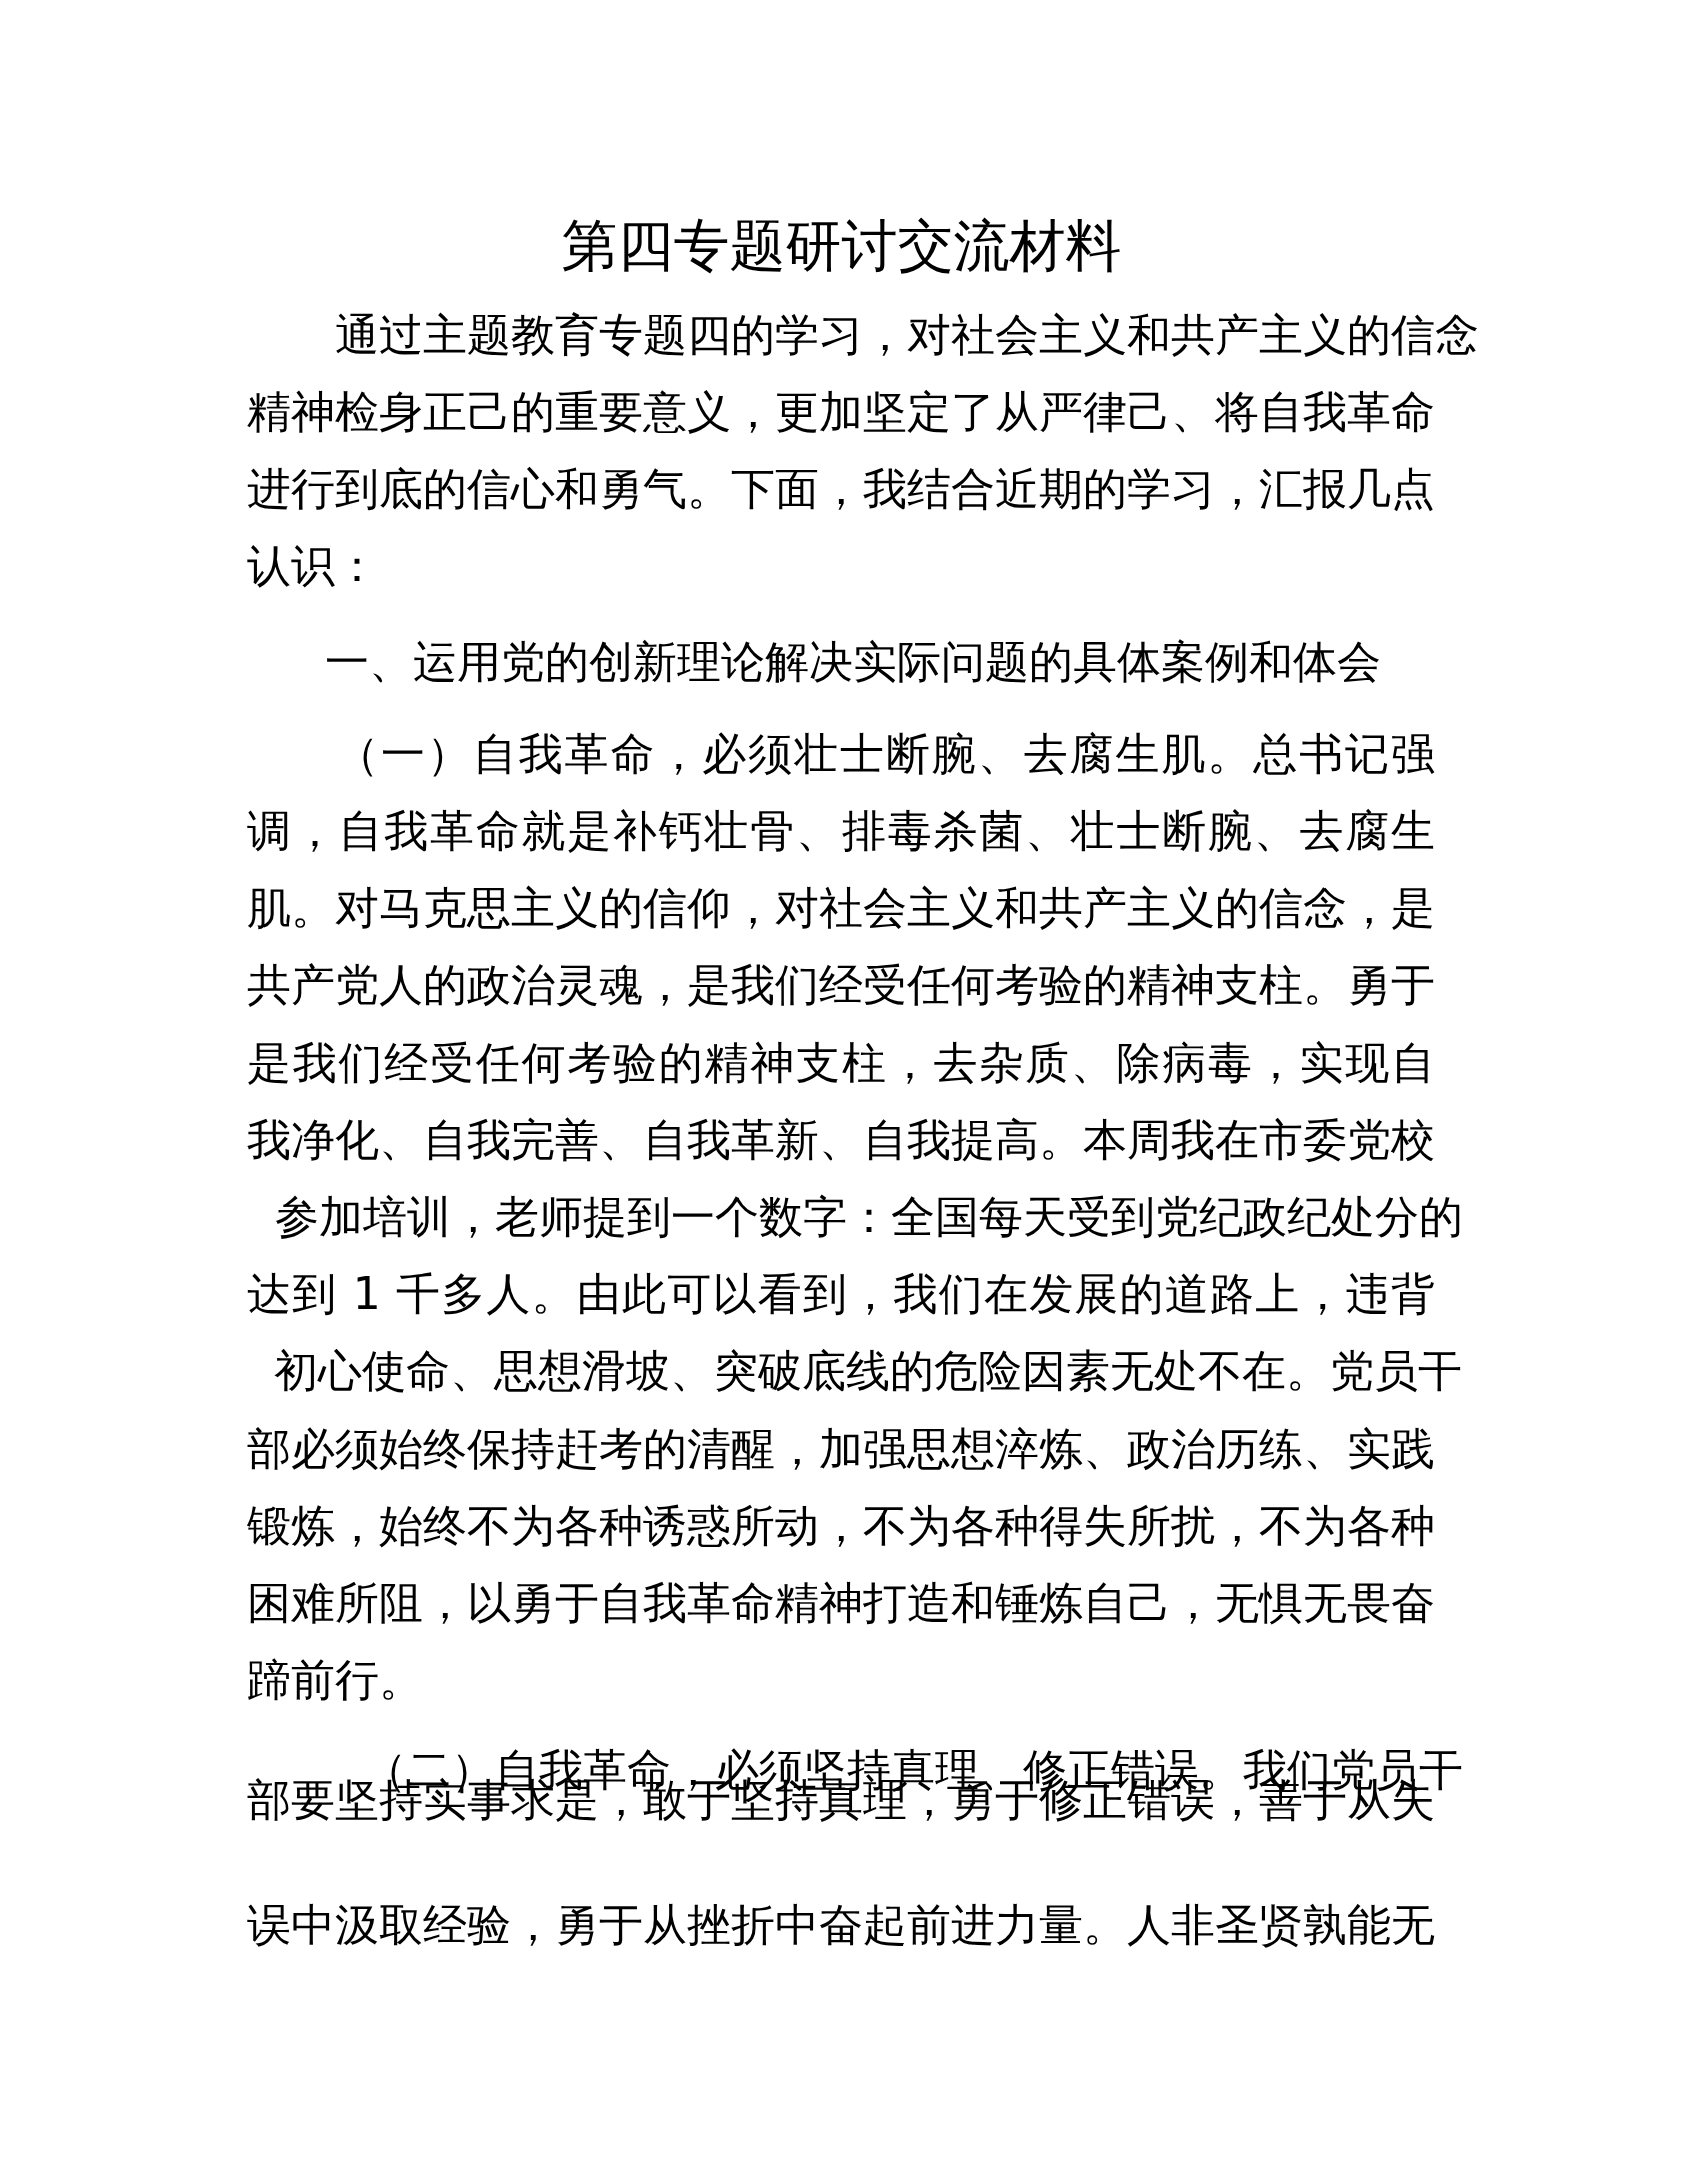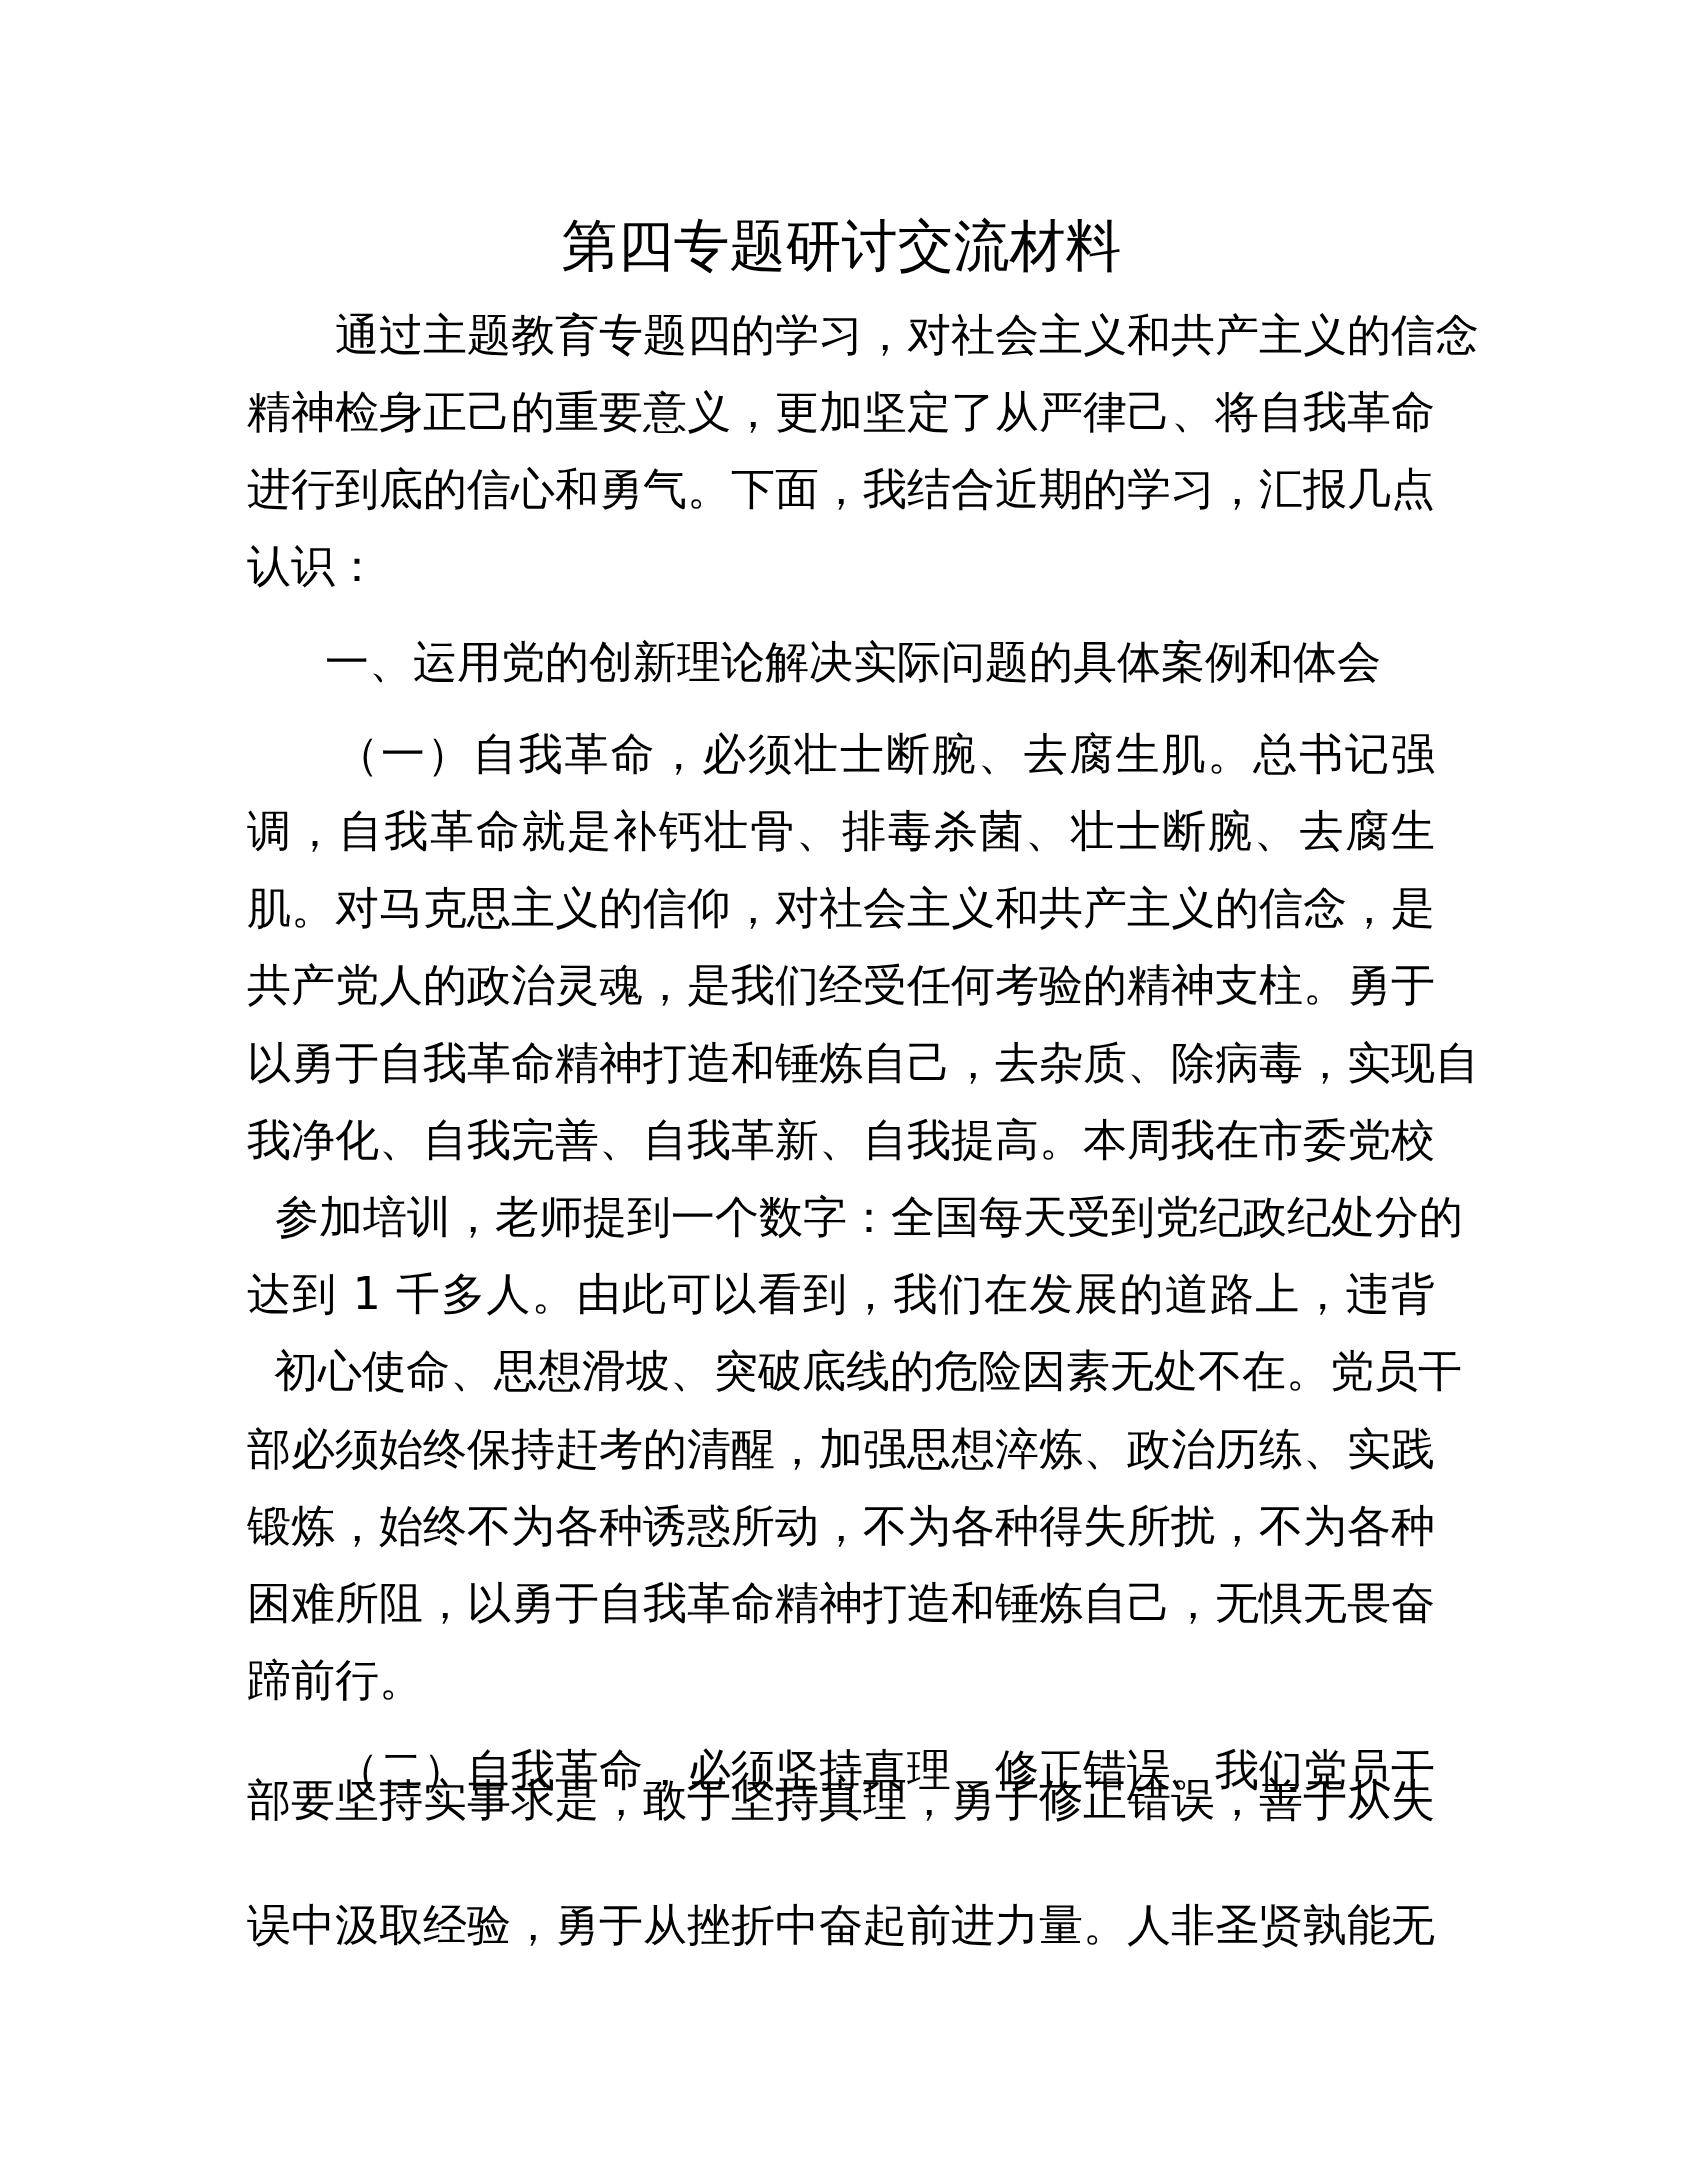--- a/index.html
+++ b/index.html
@@ -76,31 +76,31 @@
     <div class="line last" style="top:536px;">认识：</div>
   </div>
 
   <div class="line heading" style="top:632px;">一、运用党的创新理论解决实际问题的具体案例和体会</div>
 
   <div>
     <div class="line indent-paren" style="top:724px;">（一）自我革命，必须壮士断腕、去腐生肌。总书记强</div>
     <div class="line" style="top:801px;">调，自我革命就是补钙壮骨、排毒杀菌、壮士断腕、去腐生</div>
     <div class="line" style="top:878px;">肌。对马克思主义的信仰，对社会主义和共产主义的信念，是</div>
     <div class="line" style="top:955px;">共产党人的政治灵魂，是我们经受任何考验的精神支柱。勇于</div>
-    <div class="line" style="top:1033px;">以勇于自我革命精神打造和锤炼自己，去杂质、除病毒，实现自</div>
+    <div class="line" style="top:1033px;">是我们经受任何考验的精神支柱，去杂质、除病毒，实现自</div>
     <div class="line" style="top:1110px;">我净化、自我完善、自我革新、自我提高。本周我在市委党校</div>
     <div class="line" style="top:1187px;margin-left:28px;">参加培训，老师提到一个数字：全国每天受到党纪政纪处分的</div>
     <div class="line" style="top:1264px;">达到 1 千多人。由此可以看到，我们在发展的道路上，违背</div>
     <div class="line" style="top:1341px;margin-left:27px;">初心使命、思想滑坡、突破底线的危险因素无处不在。党员干</div>
     <div class="line" style="top:1419px;">部必须始终保持赶考的清醒，加强思想淬炼、政治历练、实践</div>
     <div class="line" style="top:1496px;">锻炼，始终不为各种诱惑所动，不为各种得失所扰，不为各种</div>
     <div class="line" style="top:1573px;">困难所阻，以勇于自我革命精神打造和锤炼自己，无惧无畏奋</div>
     <div class="line last" style="top:1650px;">蹄前行。</div>
   </div>
 
   <div>
-    <div class="line indent-paren" style="top:1740px;">（二）自我革命，必须坚持真理、修正错误。我们党员干</div>
+    <div class="line indent-paren" style="top:1740px;margin-left:28px;">（二）自我革命，必须坚持真理、修正错误。我们党员干</div>
     <div class="line" style="top:1774px;font-family:Liberation Mono, monospace;">部要坚持实事求是，敢于坚持真理，勇于修正错误，善于从失</div>
     <div class="line" style="top:1895px;">误中汲取经验，勇于从挫折中奋起前进力量。人非圣贤孰能无</div>
   </div>
 
 </div>
 
 
 </body></html>

